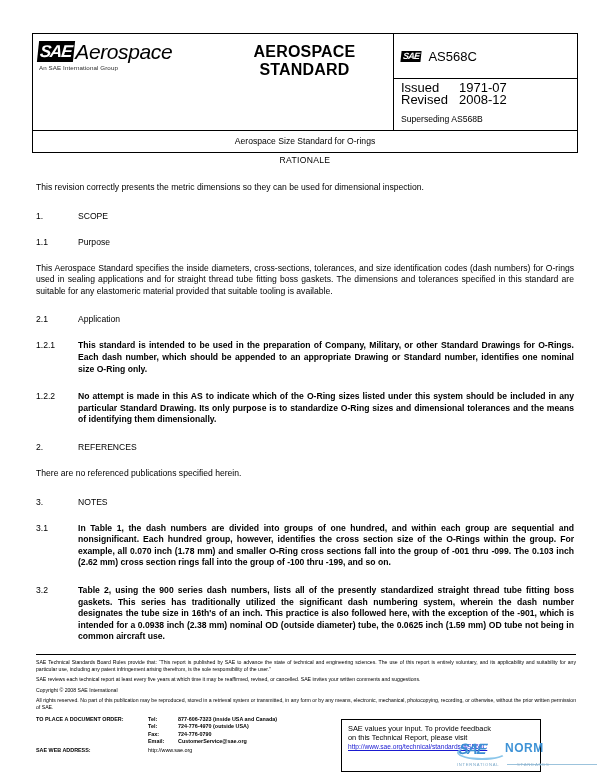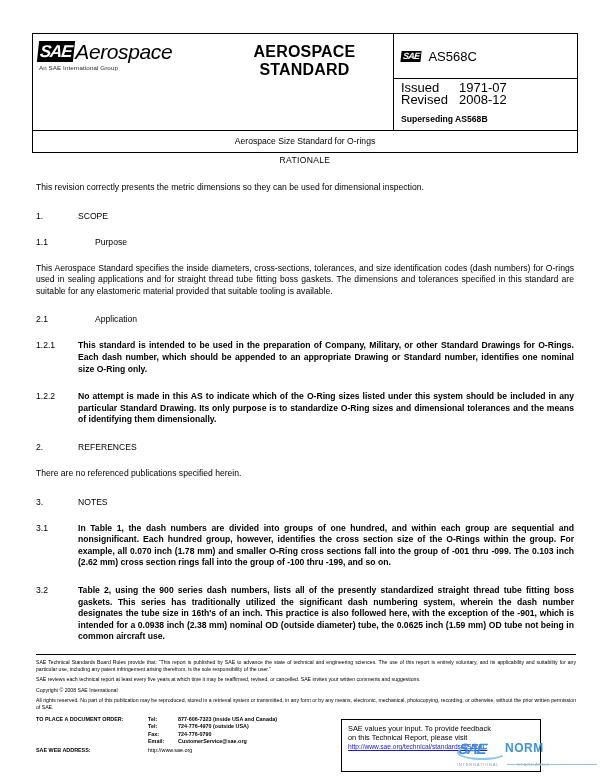--- a/index.html
+++ b/index.html
@@ -167,21 +167,20 @@
   .sec-head {
     font-size: 8.6px;
     margin: 0 0 16px 0;
     display: flex;
   }
   .sec-head .num { width: 42px; flex: 0 0 42px; }
   .sub-head {
     font-size: 8.6px;
     margin: 0 0 16px 0;
     display: flex;
-    gap: 17px;
   }
   .sub-head .num { width: 42px; flex: 0 0 42px; }
   .numbered-para {
     display: flex;
     font-size: 8.6px;
     line-height: 11.6px;
     margin: 0 0 16px 0;
   }
   .numbered-para .num {
     width: 42px;
@@ -376,21 +375,21 @@
         </div>
         <div class="meta-dates">
           <div class="date-row">
             <span class="date-label">Issued</span>
             <span class="date-value">1971-07</span>
           </div>
           <div class="date-row">
             <span class="date-label">Revised</span>
             <span class="date-value">2008-12</span>
           </div>
-          <div class="meta-superseding" style="padding-left:0;font-weight:bold;">Superseding AS568B</div>
+          <div class="meta-superseding" style="padding-left:0;">Superseding AS568B</div>
         </div>
       </div>
     </div>
 
     <div class="header-subject">Aerospace Size Standard for O-rings</div>
   </div>
 
   <div class="body-area">
 
     <div class="rationale-head">RATIONALE</div>

